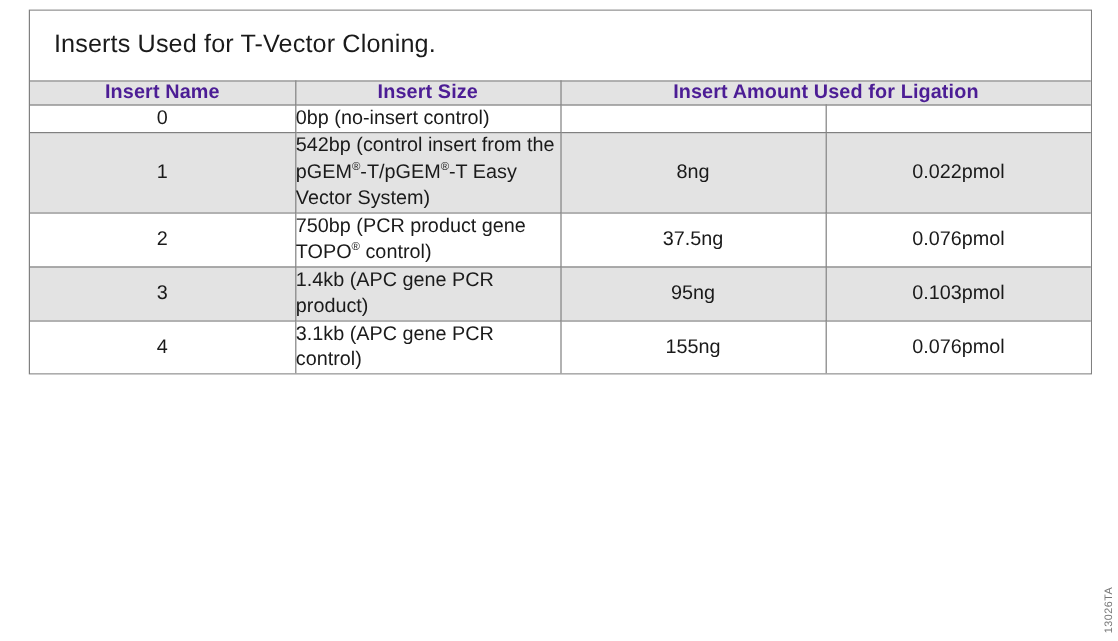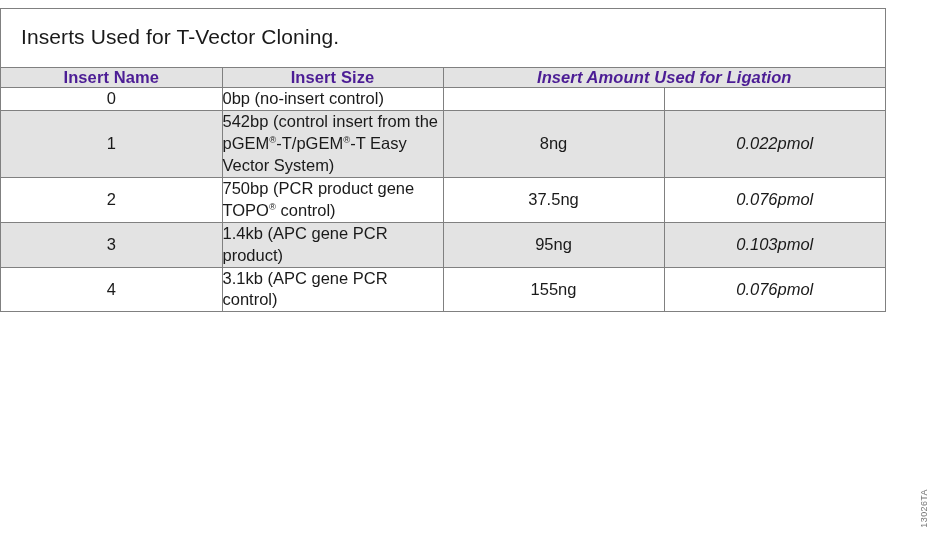--- a/index.html
+++ b/index.html
@@ -10,21 +10,21 @@
   body {
     width: 932px;
     height: 534px;
     font-family: "Liberation Sans", sans-serif;
     color: #1a1a1a;
     position: relative;
     overflow: hidden;
   }
   .table-wrap {
     position: absolute;
-    left: 0;
+    left: 24px;
     top: 8px;
     width: 886px;
     box-sizing: border-box;
     border: 1px solid #808080;
     background: #ffffff;
   }
   table.tvector {
     border-collapse: collapse;
     width: 100%;
     table-layout: fixed;
@@ -61,21 +61,21 @@
     font-size: 16.5px;
     font-weight: 400;
     padding: 14px 10px;
     color: #1a1a1a;
   }
   .c-center { text-align: center; }
   .c-left { text-align: left; padding-left: 22px; line-height: 1.33; }
   .row-shade td { background: #e3e3e3; margin-top: 12px; }
   .row-plain td { background: #ffffff; }
   .first-col { border-left: none !important; }
-  .last-col { border-right: none !important; font-style: italic; }
+  .last-col { border-right: none !important; }
   .last-row td { border-bottom: none !important; }
   sup {
     font-size: 9.5px;
     vertical-align: super;
     line-height: 0;
   }
   .sidecode {
     position: absolute;
     right: 3px;
     bottom: 6px;

